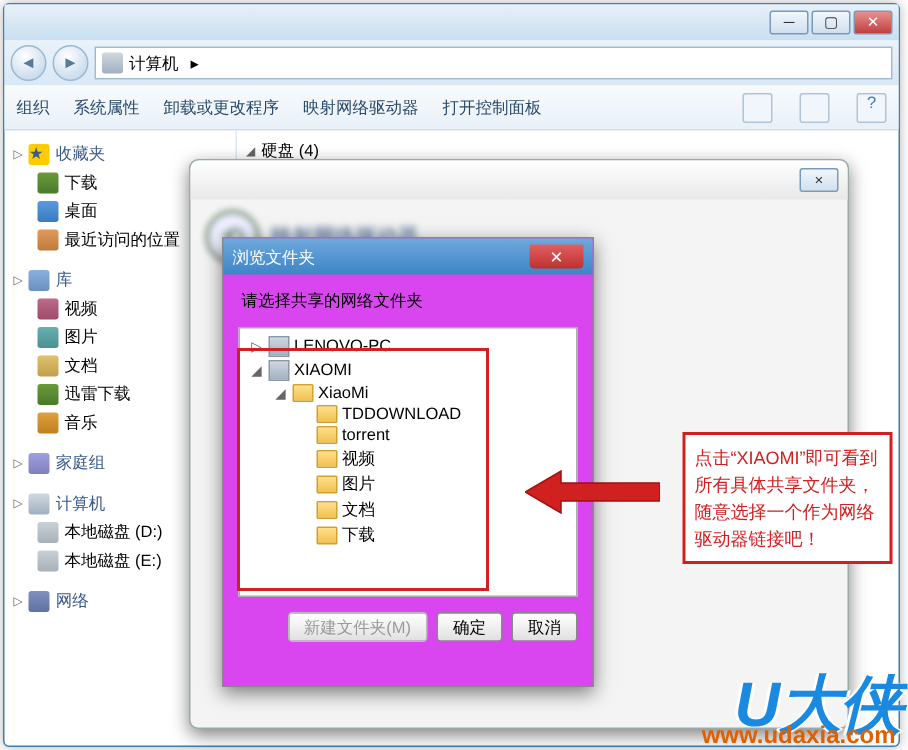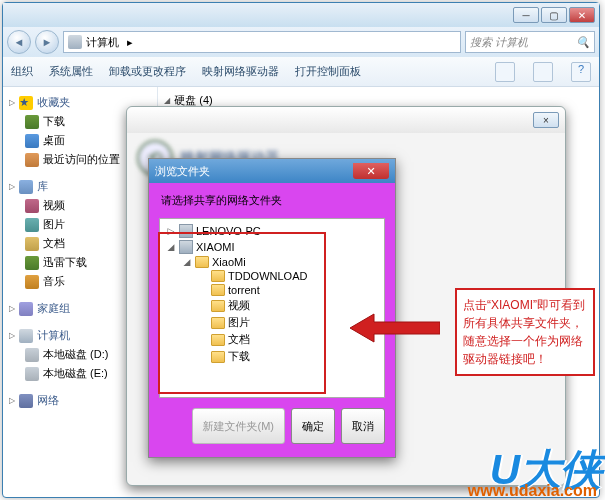--- a/index.html
+++ b/index.html
@@ -56,21 +56,21 @@
 .dlg2 .dtb{height:24px;background:linear-gradient(#6fa8dc,#3d85c6);color:#fff;display:flex;align-items:center;padding:0 6px;font-size:11px}
 .dlg2 .dtb .sp{flex:1}
 .dlg2 .dtb .cl{width:36px;height:16px;background:linear-gradient(#e06060,#c03030);border-radius:0 0 3px 3px;display:flex;align-items:center;justify-content:center;cursor:pointer}
 .dlg2 .inst{padding:10px 12px 6px}
 .dlg2 .tree{margin:4px 10px;height:180px;border:1px solid #aaa;background:#fff;overflow:auto;padding:4px}
 .dlg2 .ti{display:flex;align-items:center;gap:3px;padding:1px 0;cursor:pointer}
 .dlg2 .ti .tw{font-size:9px;color:#666;width:10px;text-align:center}
 .dlg2 .ti .fic{width:14px;height:12px;background:linear-gradient(#ffe08a,#f0c050);border:1px solid #d0a030;border-radius:1px}
 .dlg2 .ti .cic{width:14px;height:14px;background:linear-gradient(#d0d8e0,#a0b0c0);border:1px solid #8898a8}
 .dlg2 .btnrow{display:flex;gap:6px;padding:6px 10px;justify-content:flex-end}
-.dlg2 .btn{height:36px;padding:0 10px;border:1px solid #888;background:linear-gradient(#fff,#e0e0e0);border-radius:3px;display:flex;align-items:center;cursor:pointer}
+.dlg2 .btn{height:20px;padding:0 10px;border:1px solid #888;background:linear-gradient(#fff,#e0e0e0);border-radius:3px;display:flex;align-items:center;cursor:pointer}
 .dlg2 .btn.d{color:#999;border-color:#bbb}
 .redbox{position:absolute;left:158px;top:232px;width:168px;height:162px;border:2px solid #d02020;pointer-events:none}
 .callout{position:absolute;right:10px;top:288px;width:140px;border:2px solid #d02020;background:#fff;padding:6px;color:#d02020;font-size:12px;line-height:1.5}
 .arrow{position:absolute;left:350px;top:310px;width:90px;height:36px}
 .arrow svg{width:100%;height:100%}
 .wm{position:absolute;right:4px;bottom:2px;font-size:42px;font-weight:900;color:#1a8ae0;font-style:italic;letter-spacing:-1px;text-shadow:2px 0 #fff,-2px 0 #fff}
 .wmu{position:absolute;right:8px;bottom:0;font-size:16px;color:#e06000;font-weight:700}
 </style>
 </head>
 <body>
@@ -82,24 +82,20 @@
     <div class="wbtn close">✕</div>
   </div>
   <div class="addr">
     <div class="navb">◄</div>
     <div class="navb">►</div>
     <div class="addrbox">
       <span class="sic comp" style="width:14px;height:14px"></span>
       <span class="seg">计算机</span>
       <span class="seg">▸</span>
     </div>
-    <div class="srch">
-      <span>搜索 计算机</span>
-      <span style="margin-left:auto">🔍</span>
-    </div>
   </div>
   <div class="tool">
     <span>组织</span>
     <span>系统属性</span>
     <span>卸载或更改程序</span>
     <span>映射网络驱动器</span>
     <span>打开控制面板</span>
     <span class="sp"></span>
     <span class="ic"></span>
     <span class="ic"></span>

